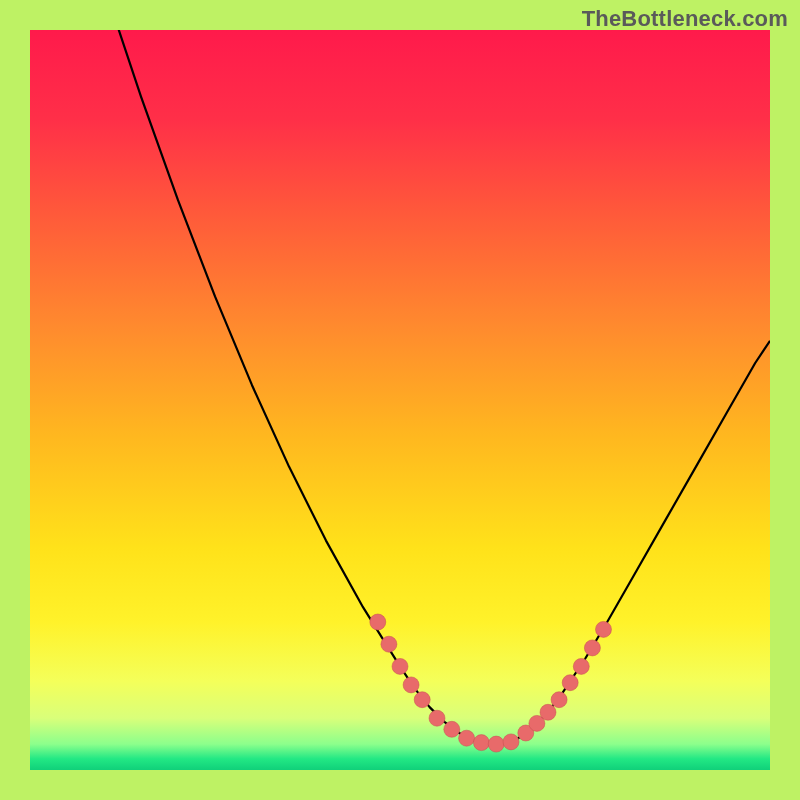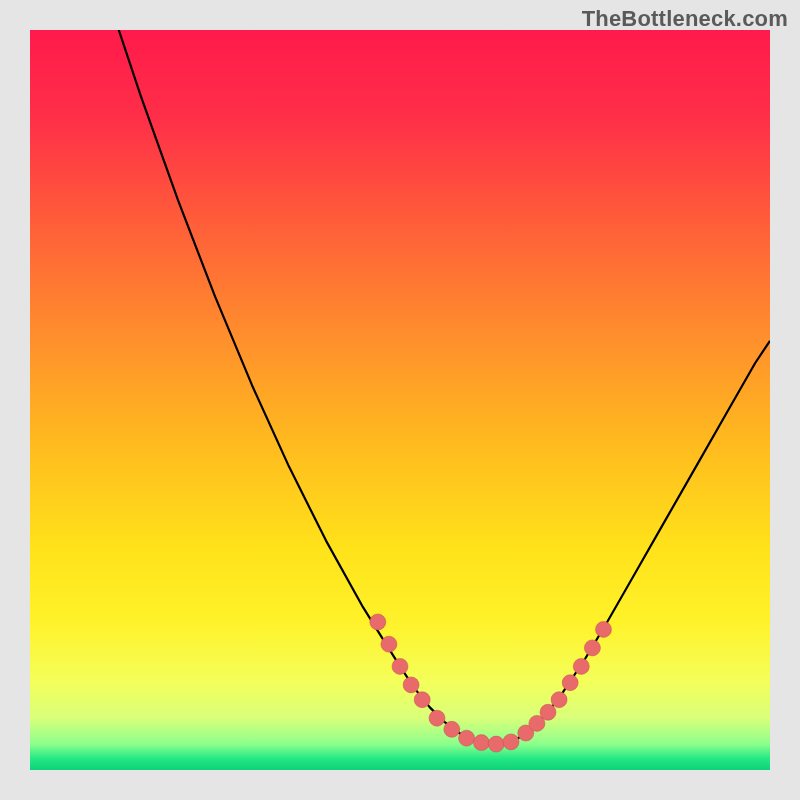--- a/index.html
+++ b/index.html
@@ -1,21 +1,21 @@
 <!DOCTYPE html>
 <html><head>
 <meta charset="utf-8">
 <style>
   * { margin: 0; padding: 0; box-sizing: border-box; }
   html, body { width: 800px; height: 800px; overflow: hidden; background: #000; }
   .container {
     position: relative;
     width: 800px;
     height: 800px;
-    background: #e5e5e5;
+    background: #bef264;
   }
   .watermark {
     position: absolute;
     top: 6px;
     right: 12px;
     font-family: Arial, Helvetica, sans-serif;
     font-size: 22px;
     font-weight: bold;
     color: #5a5a5a;
     letter-spacing: 0.2px;

